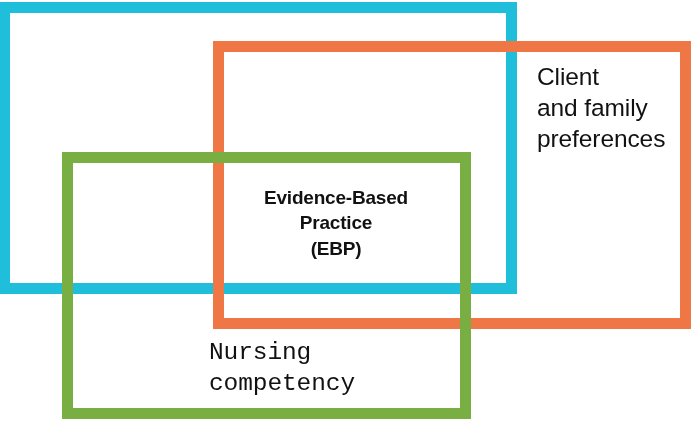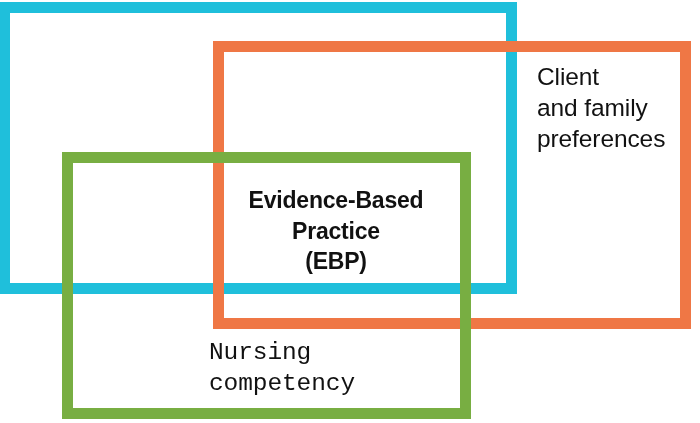--- a/index.html
+++ b/index.html
@@ -55,21 +55,21 @@
     z-index: 5;
     line-height: 1.26;
     white-space: pre-line;
   }
   .label-plain {
     font-size: 24.5px;
     font-weight: 400;
     letter-spacing: -0.1px;
   }
   .label-center {
-    font-size: 23px;
+    font-size: 19px;
     font-weight: 700;
     text-align: center;
     line-height: 1.33;
     letter-spacing: -0.2px;
   }
 
   #label-research {
     left: 47px;
     top: 23px;
   }

